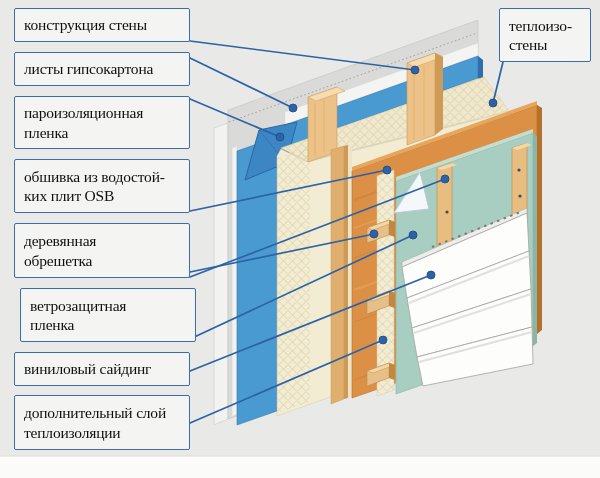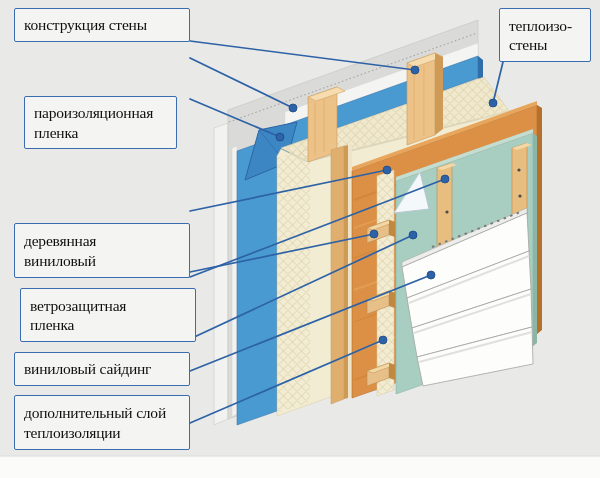--- a/index.html
+++ b/index.html
@@ -160,24 +160,27 @@
       <circle cx="374" cy="234" r="4"></circle>
       <circle cx="445" cy="179" r="4"></circle>
       <circle cx="413" cy="235" r="4"></circle>
       <circle cx="431" cy="275" r="4"></circle>
       <circle cx="383" cy="340" r="4"></circle>
       <circle cx="493" cy="103" r="4"></circle>
     </g>
   </svg>
 
   <div class="callout" style="left:14px;top:8px;width:176px;height:34px">конструкция стены</div>
-  <div class="callout" style="left:24px;top:96px;width:153px;height:53px">пароизоляционная
+  <div class="callout" style="left:14px;top:52px;width:176px;height:34px">листы гипсокартона</div>
+  <div class="callout" style="left:14px;top:96px;width:176px;height:53px">пароизоляционная
 пленка</div>
+  <div class="callout" style="left:14px;top:159px;width:176px;height:54px">обшивка из водостой-
+ких плит OSB</div>
   <div class="callout" style="left:14px;top:223px;width:176px;height:55px">деревянная
-виниловый</div>
+обрешетка</div>
   <div class="callout" style="left:20px;top:288px;width:176px;height:54px">ветрозащитная
 пленка</div>
   <div class="callout" style="left:14px;top:395px;width:176px;height:55px">дополнительный слой
 теплоизоляции</div>
   <div class="callout" style="left:14px;top:352px;width:176px;height:34px">виниловый сайдинг</div>
   <div class="callout" style="left:499px;top:8px;width:92px;height:54px">теплоизо-
 стены</div>
 
 </div>
 

